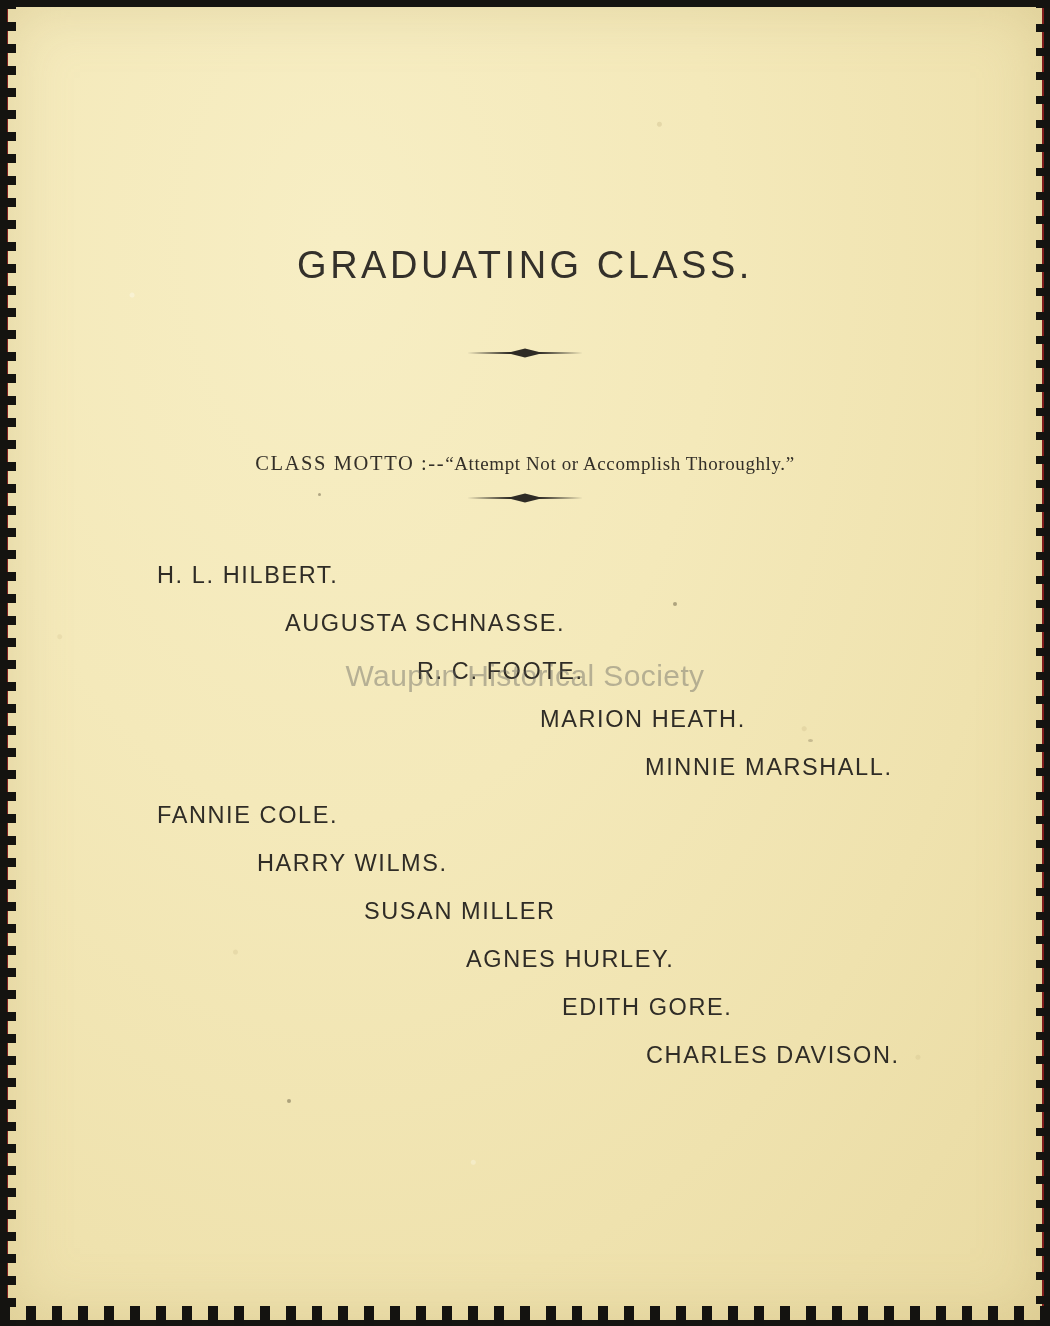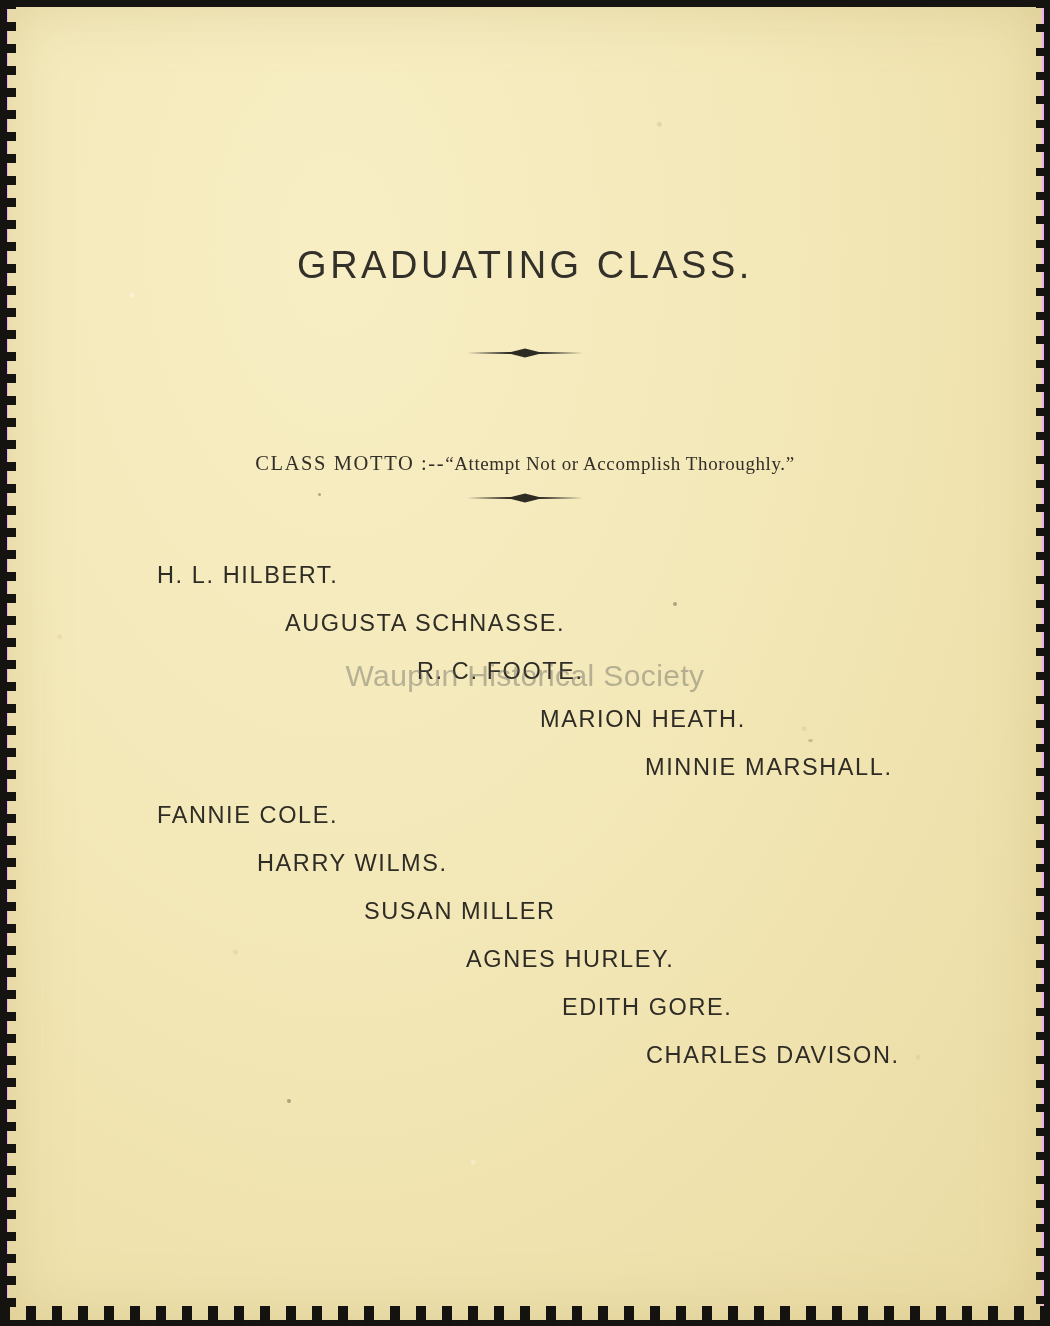--- a/index.html
+++ b/index.html
@@ -11,21 +11,21 @@
     width: 1050px;
     height: 1326px;
     overflow: hidden;
     font-family: "Liberation Sans", sans-serif;
   }
 
   #page {
     position: relative;
     width: 1050px;
     height: 1326px;
-    background: #f0abfc;
+    background: #7f1d1d;
     overflow: hidden;
   }
 
   
   #card {
     position: absolute;
     left: 8px;
     top: 6px;
     width: 1034px;
     height: 1314px;

